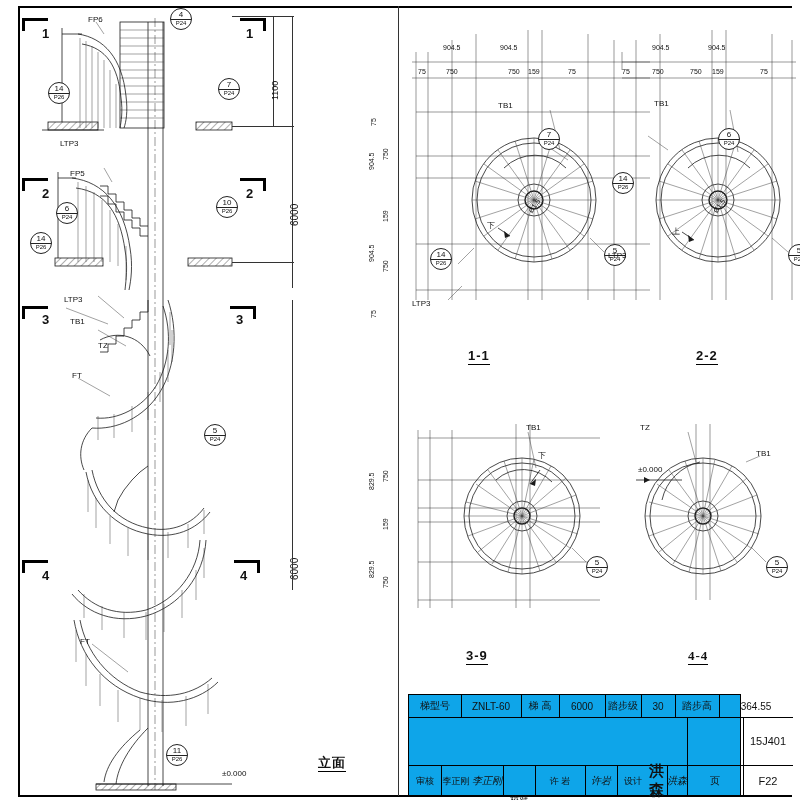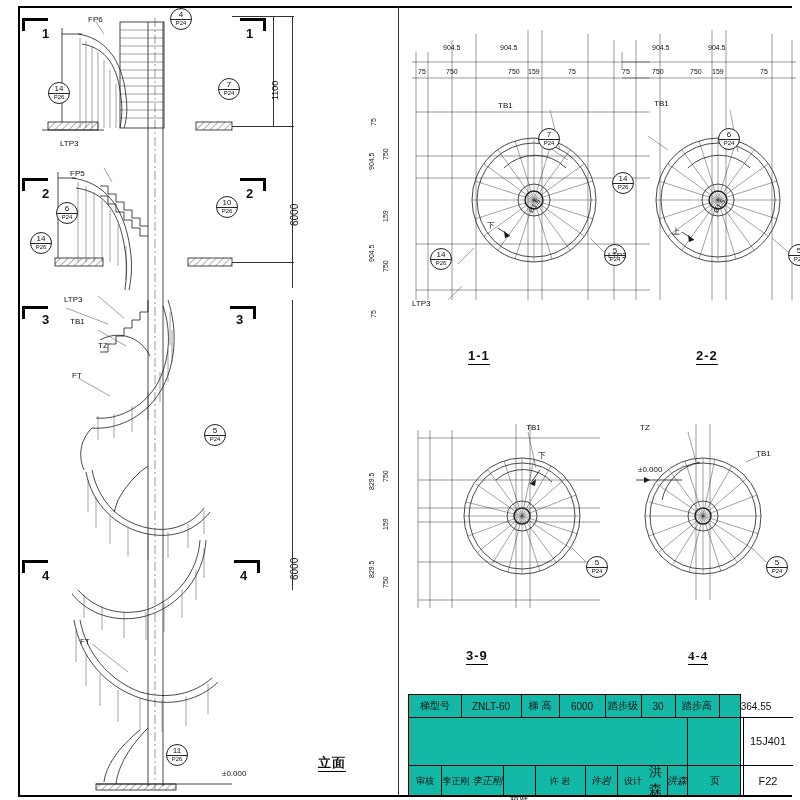--- a/index.html
+++ b/index.html
@@ -21,21 +21,21 @@
        background:#fff;text-align:center;}
   .bub .n{font-size:8px;line-height:9px;display:block;padding-top:1px;}
   .bub .c{font-size:6px;line-height:7px;display:block;border-top:1px solid #222;}
 
   
   .cut{position:absolute;font-size:13px;font-weight:bold;}
   .cutbar{position:absolute;background:#000;}
 
   
   #title{position:absolute;left:408px;top:694px;width:333px;height:102px;
-         border:1.4px solid #000;box-sizing:border-box;background:#14b8a6;}
+         border:1.4px solid #000;box-sizing:border-box;background:#0ea5e9;}
   #title .cell{position:absolute;box-sizing:border-box;display:flex;
                align-items:center;justify-content:center;font-size:10px;}
   #title .vline{position:absolute;width:1px;background:#000;}
   #title .hline{position:absolute;height:1px;background:#000;}
   .bigtitle{position:absolute;font-size:16px;font-weight:bold;letter-spacing:1px;}
   .sig{font-family:"Liberation Serif",serif;font-style:italic;font-size:11px;}
 
   
   svg{position:absolute;left:0;top:0;overflow:visible;}
   .st{fill:none;stroke:#1a1a1a;stroke-width:0.8;}
@@ -587,17 +587,17 @@
     <div class="cell" style="left:278px;top:70px;width:56px;height:32px;font-size:10px;">页</div>
     <div class="cell" style="left:334px;top:70px;width:50px;height:32px;font-size:11px;">F22</div>
 
     <div class="cell" style="left:0;top:70px;width:32px;height:32px;font-size:9px;">审核</div>
     <div class="cell" style="left:32px;top:70px;width:30px;height:32px;font-size:9px;">李正刚</div>
     <div class="cell sig" style="left:62px;top:70px;width:32px;height:32px;">李正刚</div>
     <div class="cell" style="left:94px;top:70px;width:32px;height:32px;font-size:9px;margin-top:19px;">校对</div>
     <div class="cell" style="left:126px;top:70px;width:50px;height:32px;font-size:9px;">许 岩</div>
     <div class="cell sig" style="left:176px;top:70px;width:32px;height:32px;">许岩</div>
     <div class="cell" style="left:208px;top:70px;width:32px;height:32px;font-size:9px;">设计</div>
-    <div class="cell" style="left:240px;top:70px;width:18px;height:32px;font-size:13px;">洪 森</div>
+    <div class="cell" style="left:240px;top:70px;width:18px;height:32px;font-size:15px;font-weight:bold;">洪 森</div>
     <div class="cell sig" style="left:258px;top:70px;width:20px;height:32px;">洪森</div>
   </div>
 
 </div>
 
 </body></html>

